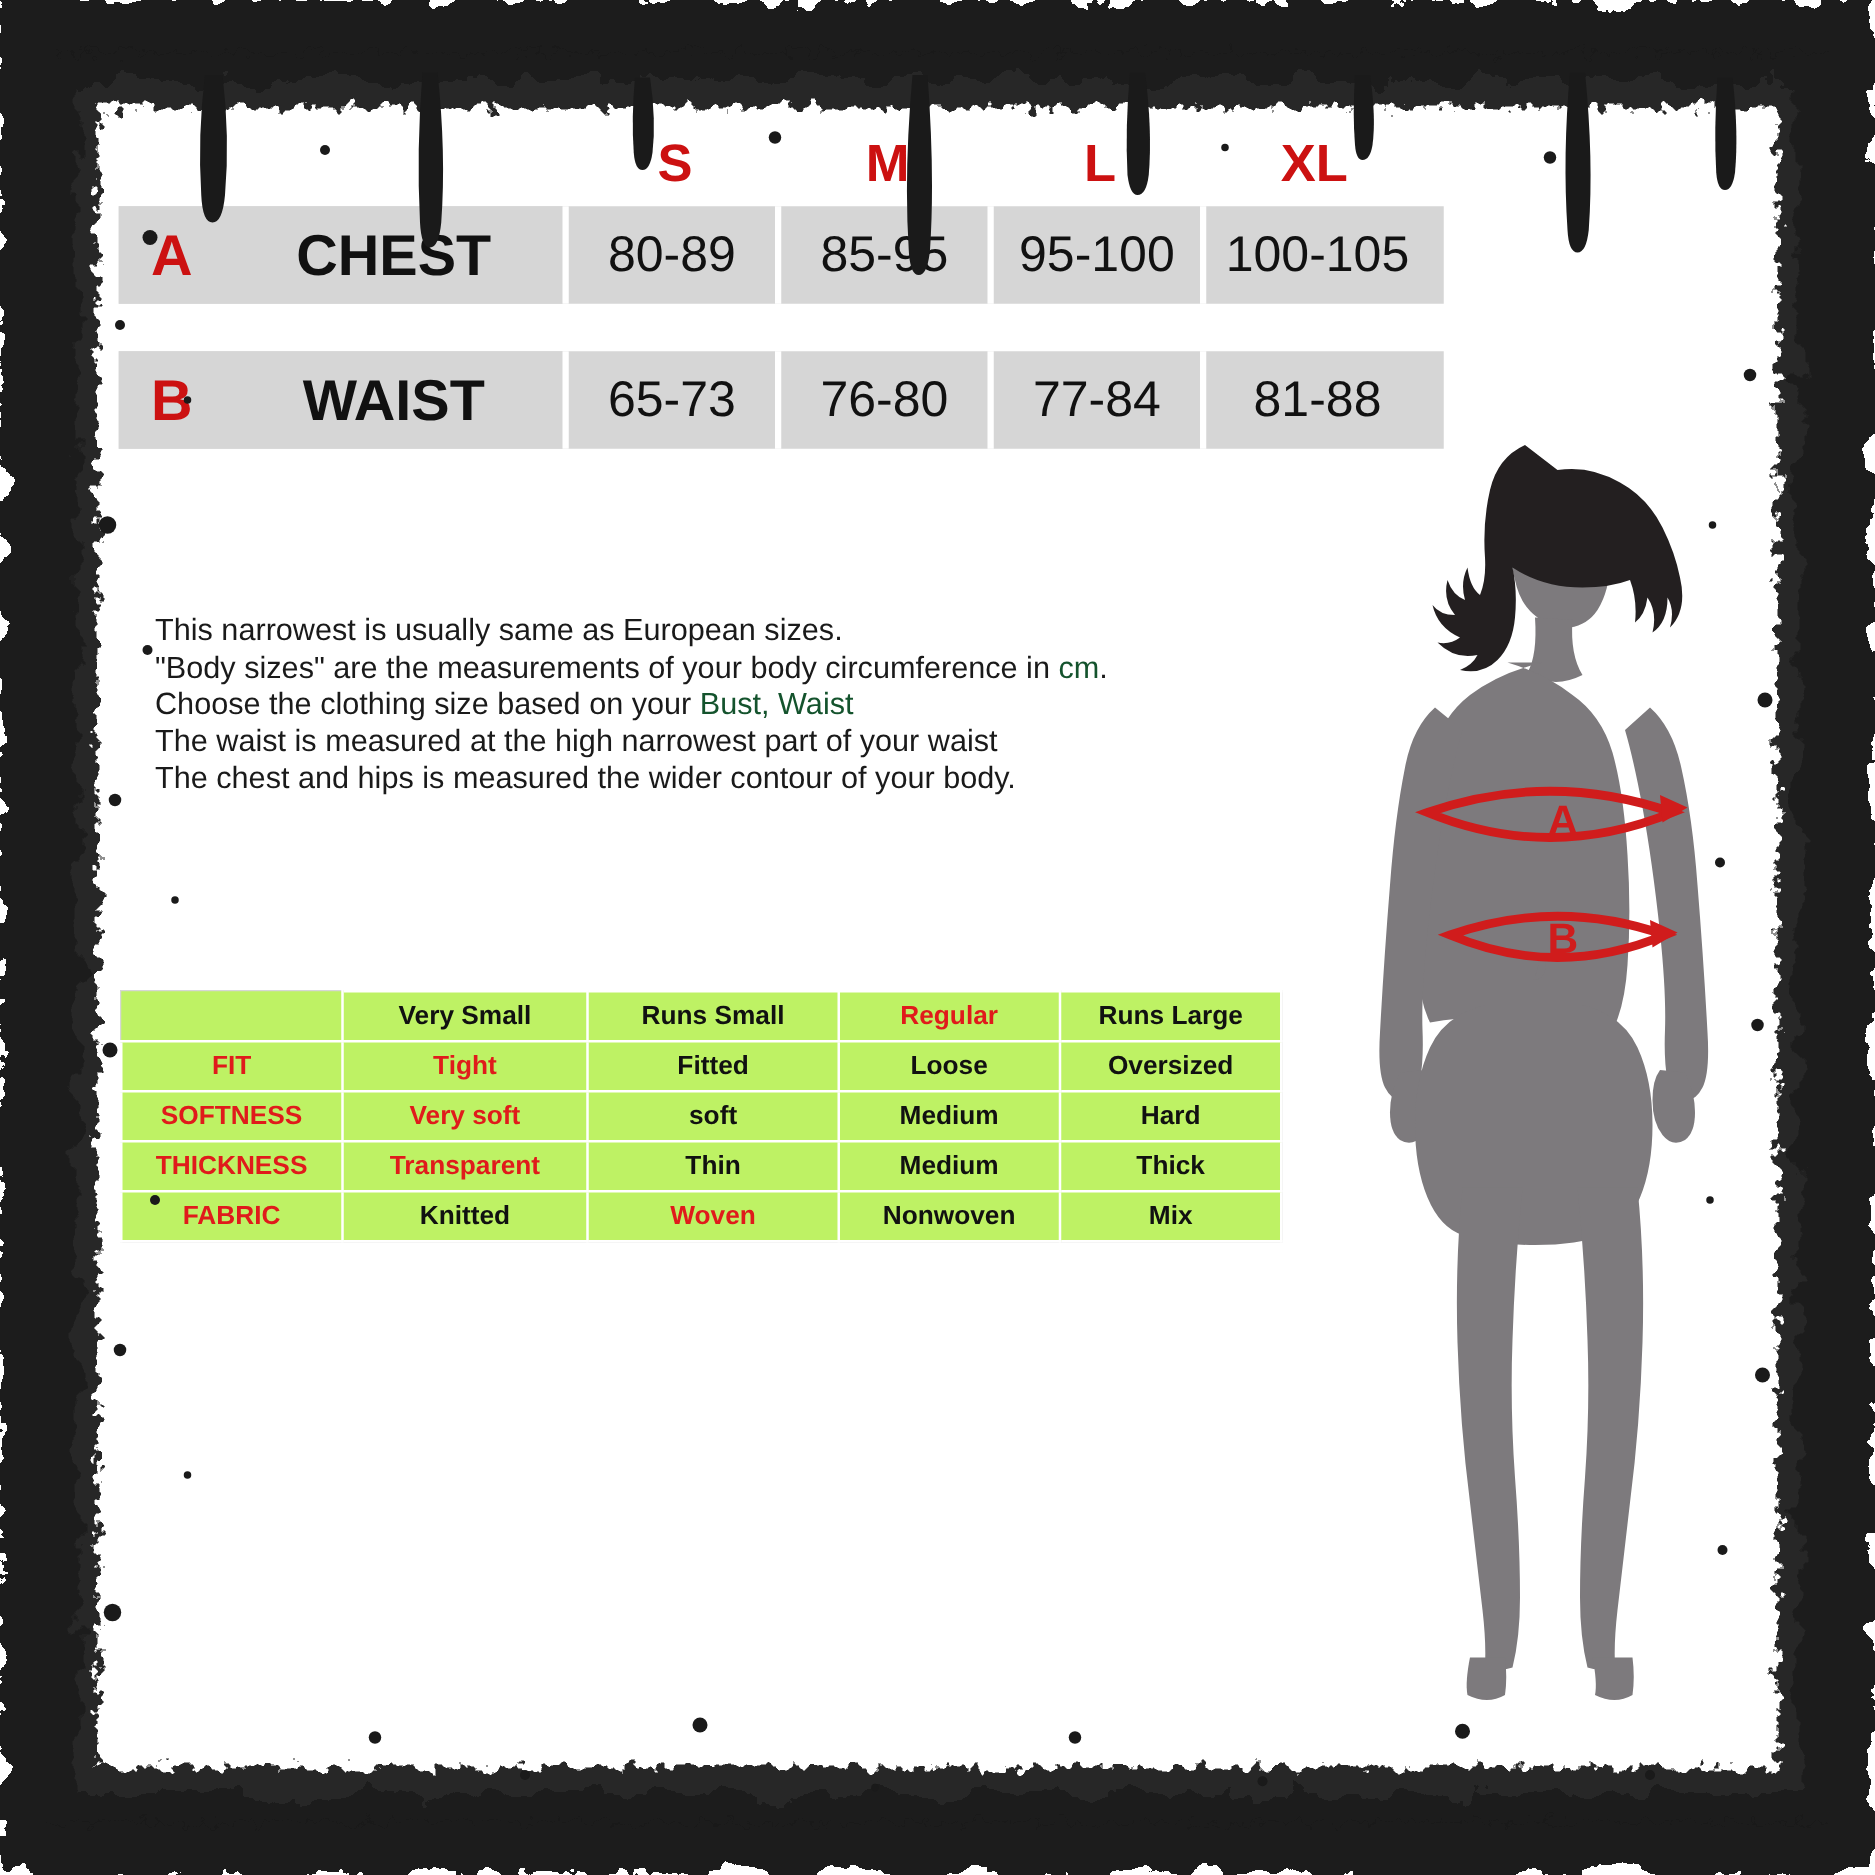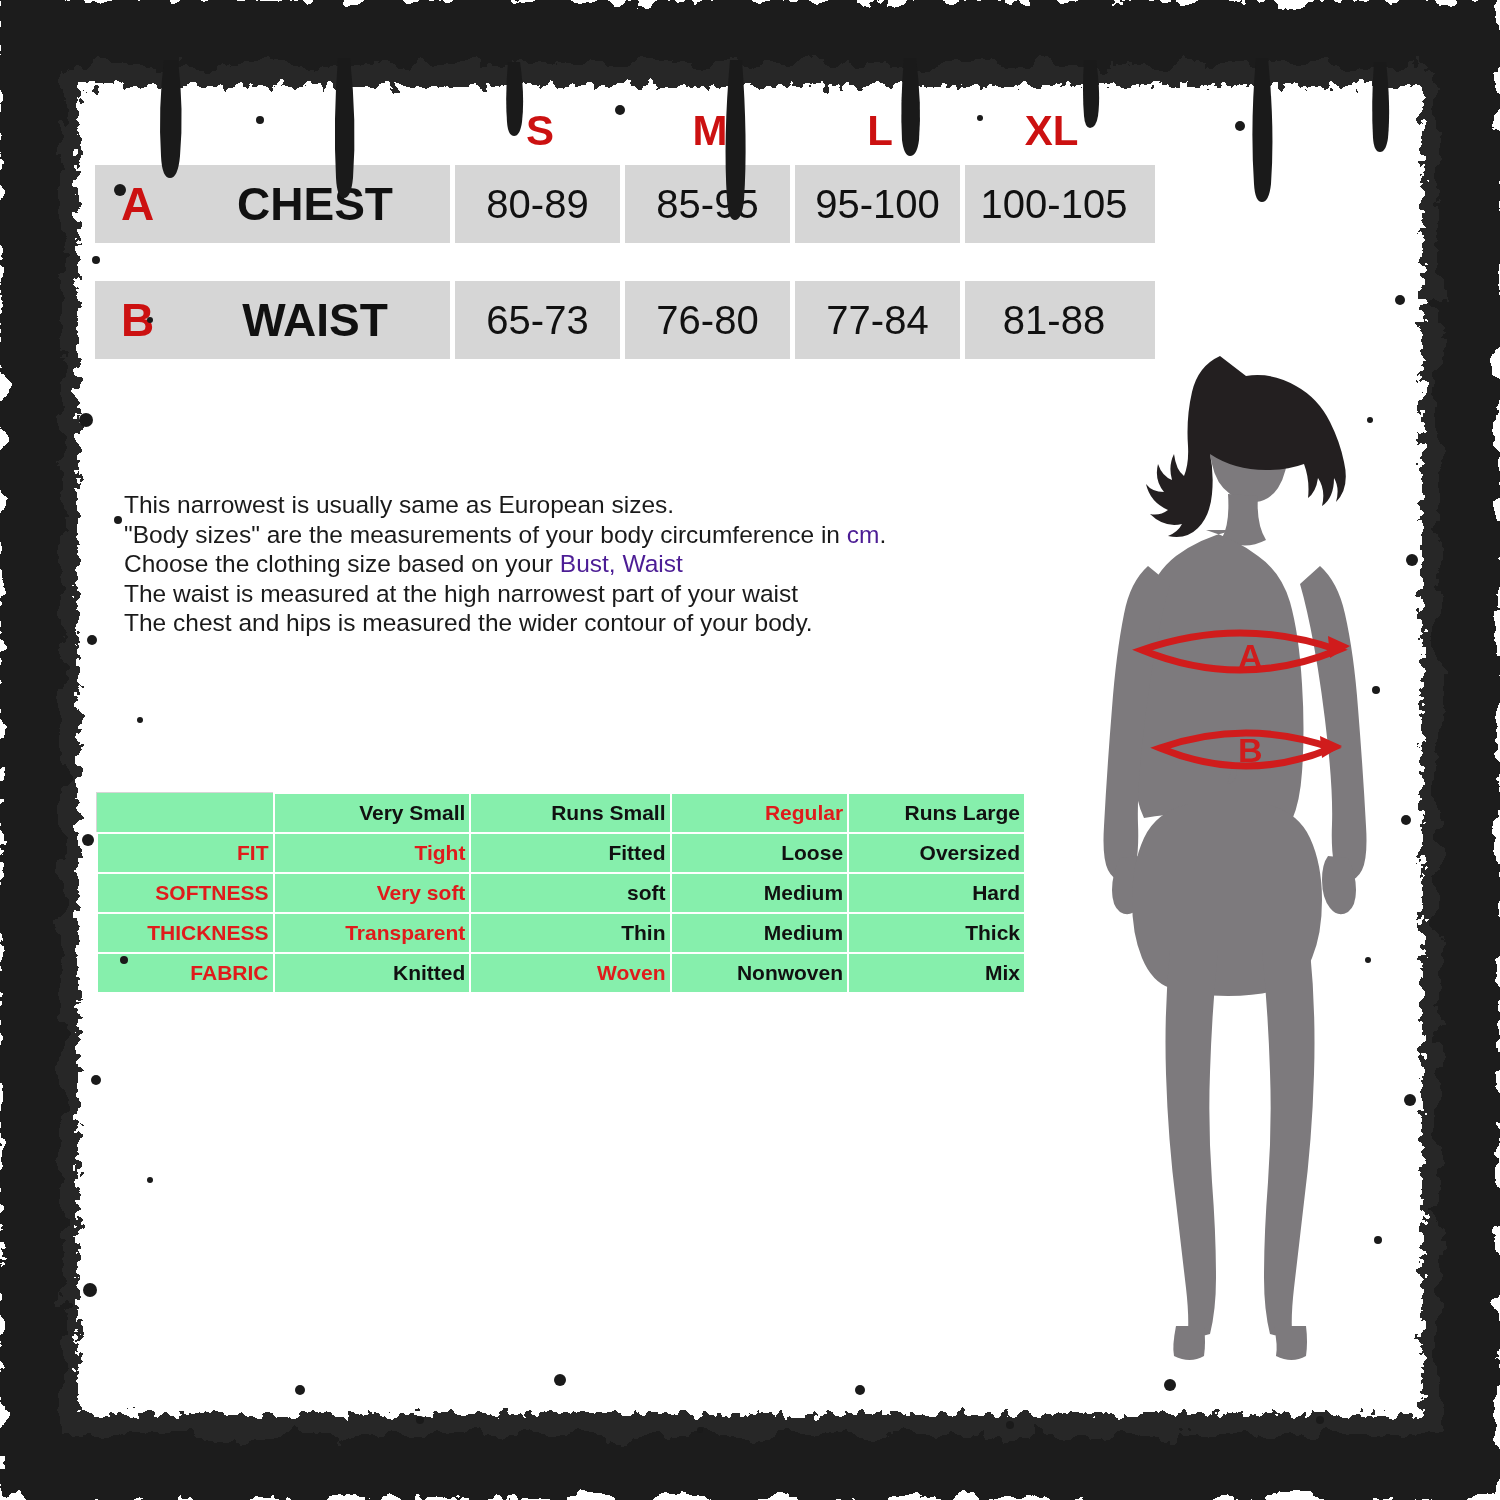--- a/index.html
+++ b/index.html
@@ -102,36 +102,36 @@
   #notes {
     position: absolute;
     left: 124px;
     top: 490px;
     width: 800px;
     font-size: 24.5px;
     line-height: 29.5px;
     color: #1a1a1a;
   }
   #notes .line { white-space: nowrap; }
-  .hl { color: #4c1d95; }
+  .hl { color: #14532d; }
 
   
   #fit-table {
     position: absolute;
     left: 96px;
     top: 792px;
     width: 930px;
     border-collapse: collapse;
     background: #d6d6d6;
     font-size: 21px;
   }
   #fit-table td {
-    background: #86efac;
+    background: #bef264;
     border: 2px solid #ffffff;
-    text-align: right;
+    text-align: center;
     padding: 7px 4px;
     font-weight: bold;
     color: #111;
     height: 22px;
   }
   #fit-table td.blank { border-left: none; border-top: none; }
   #fit-table tr:first-child td { font-weight: bold; }
   #fit-table td.red { color: #e01b1b; }
   #fit-table td.rowhead { width: 172px; color: #e01b1b; }
   #fit-table td.c1 { width: 195px; }

